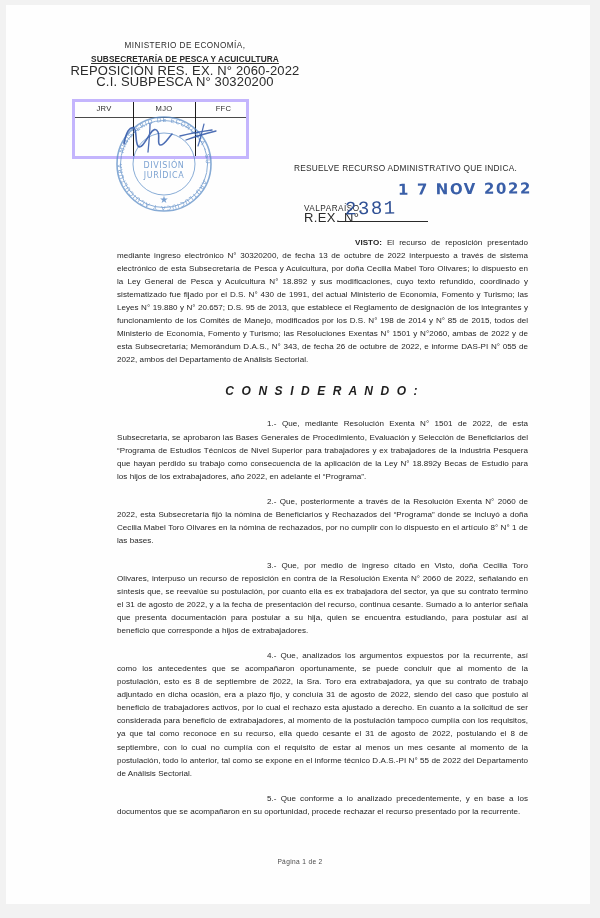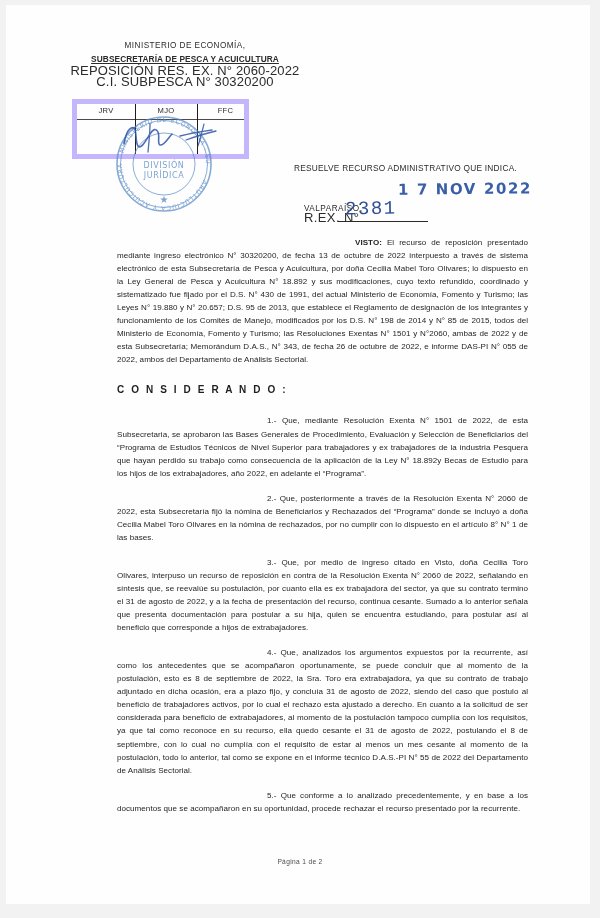--- a/index.html
+++ b/index.html
@@ -60,21 +60,21 @@
     line-height: 11px;
   }
 
   
   .sig-table {
     position: absolute;
     left: 72px;
     top: 99px;
     width: 177px;
     height: 60px;
-    border: 5px solid #c4b5fd;
+    border: 3px solid #c4b5fd;
     box-sizing: border-box;
   }
   .sig-table .row-div {
     position: absolute;
     left: 0; right: 0;
     top: 15px;
     height: 1px;
     background: #4a4a4a;
   }
   .sig-table .col-div {
@@ -190,26 +190,27 @@
     color: #252525;
     letter-spacing: 0.04px;
     margin: 0 0 12px 0;
     text-justify: inter-word;
   }
   .para .lead { font-weight: bold; }
   .indent-first { text-indent: 150px; }
   .indent-visto { text-indent: 238px; }
 
   .section-head {
-    text-align: left;
-    font-size: 10px;
+    text-align: center;
+    font-size: 12px;
     font-weight: bold;
     letter-spacing: 2.1px;
     color: #1e1e1e;
     margin: 18px 0 19px 0;
+    font-style: italic;
   }
 
   .footer-page {
     position: absolute;
     left: 0;
     right: 0;
     top: 858px;
     text-align: center;
     font-size: 6.6px;
     color: #4a4a4a;

